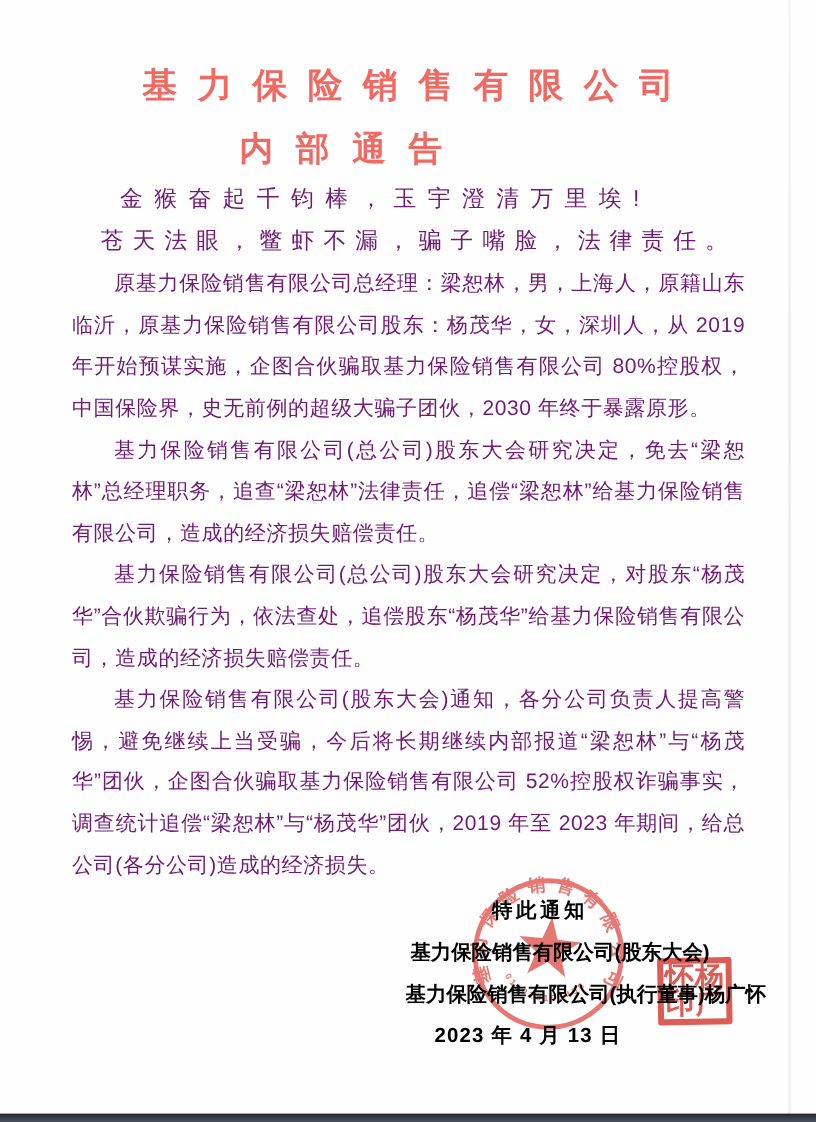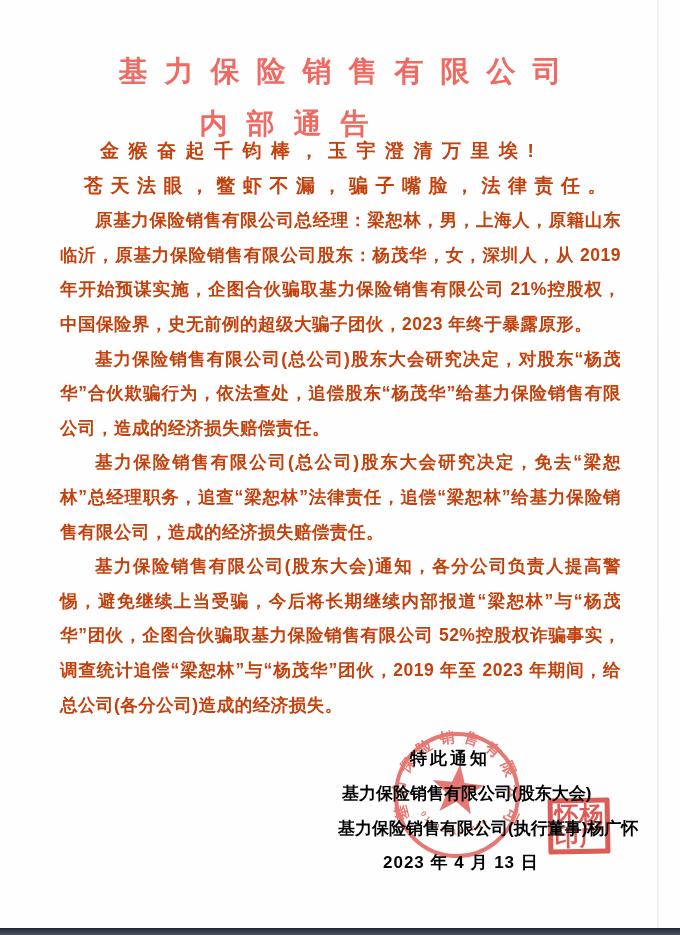--- a/index.html
+++ b/index.html
@@ -28,43 +28,43 @@
     font-size:29px;letter-spacing:17px;padding-left:17px;box-sizing:border-box;
     white-space:nowrap;
   }
   .title2{
     position:absolute;top:105px;left:0;width:568px;
     text-align:center;color:#ee6a63;font-weight:bold;
     font-size:28px;letter-spacing:19px;padding-left:19px;box-sizing:border-box;
     white-space:nowrap;
   }
   .content{
-    position:absolute;top:134px;left:60px;width:561px;
-    color:#c2410c;font-weight:bold;
+    position:absolute;top:150px;left:60px;width:561px;
+    color:#701a75;font-weight:normal;
   }
   .content p{margin:0;}
   .slogan{
     font-size:19px;line-height:34.6px;
     white-space:nowrap;
   }
   .slogan-1{letter-spacing:9.5px;text-indent:40px;}
   .slogan-2{letter-spacing:7.5px;text-indent:24px;}
   .body-para{
     font-size:17.5px;line-height:34.6px;
     text-align:justify;text-indent:2em;
     letter-spacing:0.5px;
   }
   .closing-line{
     position:absolute;color:#000000;font-weight:bold;font-size:17px;
     white-space:nowrap;
   }
   .closing-notice{left:410px;top:747px;letter-spacing:3px;}
   .closing-signer1{left:342px;top:782px;}
   .closing-signer2{left:294px;top:817px;margin-left:44px;}
-  .closing-date{left:383px;top:851px;letter-spacing:1px;}
+  .closing-date{left:362px;top:851px;letter-spacing:1px;}
   
   .company-seal{
     position:absolute;left:390px;top:728px;width:134px;height:134px;
     opacity:0.78;mix-blend-mode:multiply;
     transform:rotate(6deg);
   }
   
   .name-stamp{
     position:absolute;left:548px;top:798px;width:50px;height:44px;
     border:5px solid #d9453e;border-radius:2px;
@@ -81,23 +81,23 @@
 <body>
 
 <div class="page">
 
   <div class="title1">基力保险销售有限公司</div>
   <div class="title2">内部通告</div>
 
   <div class="content">
     <p class="slogan slogan-1">金猴奋起千钧棒，玉宇澄清万里埃!</p>
     <p class="slogan slogan-2">苍天法眼，鳖虾不漏，骗子嘴脸，法律责任。</p>
-    <p class="body-para">原基力保险销售有限公司总经理：梁恕林，男，上海人，原籍山东临沂，原基力保险销售有限公司股东：杨茂华，女，深圳人，从 2019 年开始预谋实施，企图合伙骗取基力保险销售有限公司 21%控股权，中国保险界，史无前例的超级大骗子团伙，2023 年终于暴露原形。</p>
+    <p class="body-para">原基力保险销售有限公司总经理：梁恕林，男，上海人，原籍山东临沂，原基力保险销售有限公司股东：杨茂华，女，深圳人，从 2019 年开始预谋实施，企图合伙骗取基力保险销售有限公司 80%控股权，中国保险界，史无前例的超级大骗子团伙，2030 年终于暴露原形。</p>
+    <p class="body-para">基力保险销售有限公司(总公司)股东大会研究决定，免去“梁恕林”总经理职务，追查“梁恕林”法律责任，追偿“梁恕林”给基力保险销售有限公司，造成的经济损失赔偿责任。</p>
     <p class="body-para">基力保险销售有限公司(总公司)股东大会研究决定，对股东“杨茂华”合伙欺骗行为，依法查处，追偿股东“杨茂华”给基力保险销售有限公司，造成的经济损失赔偿责任。</p>
-    <p class="body-para">基力保险销售有限公司(总公司)股东大会研究决定，免去“梁恕林”总经理职务，追查“梁恕林”法律责任，追偿“梁恕林”给基力保险销售有限公司，造成的经济损失赔偿责任。</p>
     <p class="body-para">基力保险销售有限公司(股东大会)通知，各分公司负责人提高警惕，避免继续上当受骗，今后将长期继续内部报道“梁恕林”与“杨茂华”团伙，企图合伙骗取基力保险销售有限公司 52%控股权诈骗事实，调查统计追偿“梁恕林”与“杨茂华”团伙，2019 年至 2023 年期间，给总公司(各分公司)造成的经济损失。</p>
   </div>
 
   <div class="closing-line closing-notice">特此通知</div>
   <div class="closing-line closing-signer1">基力保险销售有限公司(股东大会)</div>
   <div class="closing-line closing-signer2">基力保险销售有限公司(执行董事)杨广怀</div>
   <div class="closing-line closing-date">2023 年 4 月 13 日</div>
 
   <svg class="company-seal" viewBox="0 0 134 134" xmlns="http://www.w3.org/2000/svg">
     <circle cx="67" cy="67" r="61" fill="none" stroke="#e0524c" stroke-width="4"></circle>

